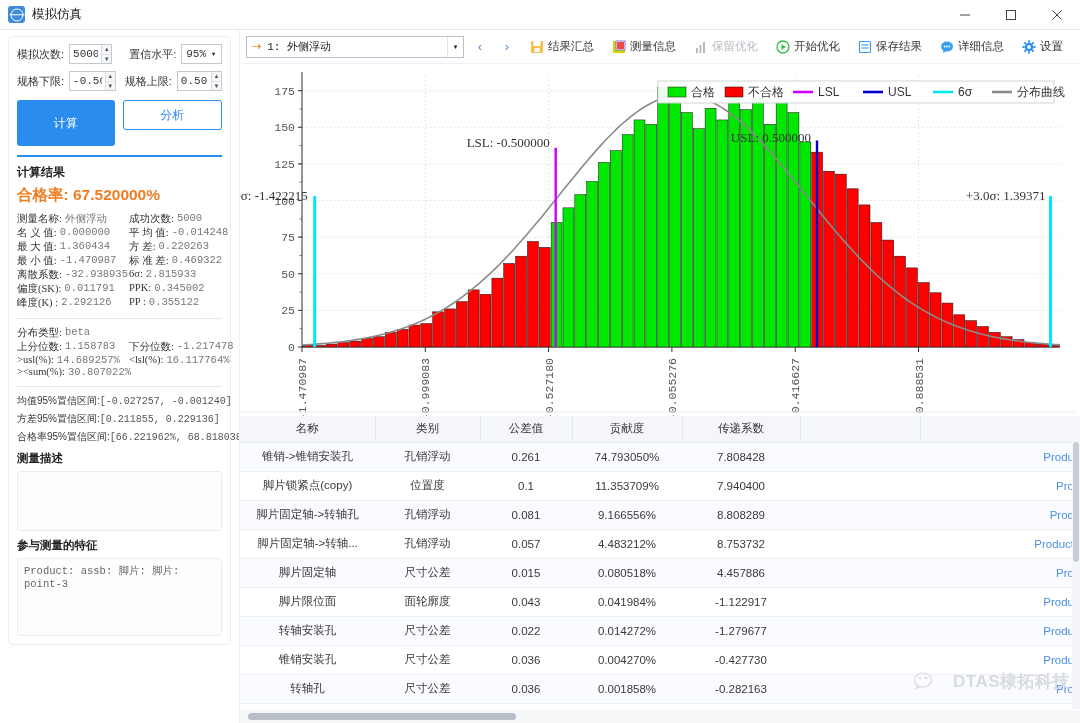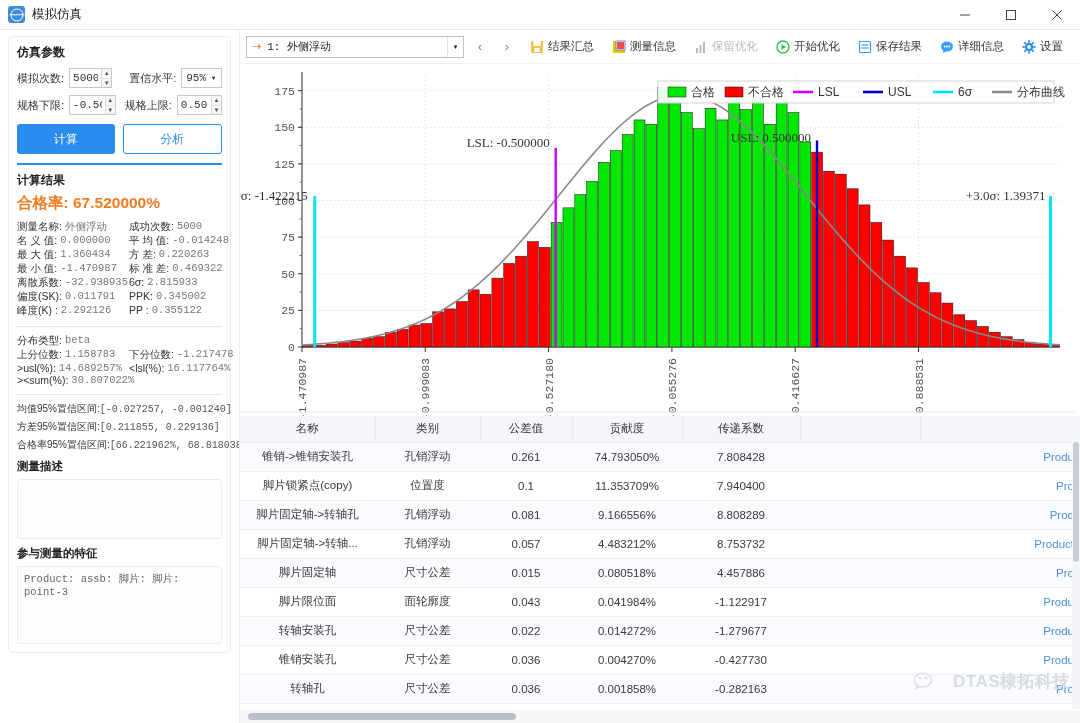--- a/index.html
+++ b/index.html
@@ -80,36 +80,36 @@
     display: flex; align-items: center; font-size: 11px; padding-left: 4px;
     font-family: "Liberation Mono", monospace;
   }
   .combo .arrow {
     margin-left: auto; width: 15px; height: 100%;
     display: flex; align-items: center; justify-content: center;
     font-size: 6px; color: #333;
   }
   #btnrow { display: flex; gap: 8px; margin: 9px 0 0 0; }
   .btn-primary {
-    flex: 1; height: 30px; background: #2b8cf0; color: #fff;
+    flex: 1; height: 46px; background: #2b8cf0; color: #fff;
     border: none; border-radius: 3px; font-size: 12px; cursor: pointer;
     font-family: "Liberation Sans", sans-serif;
   }
   .btn-ghost {
     flex: 1; height: 30px; background: #fff; color: #2b8cf0;
     border: 1px solid #2b8cf0; border-radius: 3px; font-size: 12px; cursor: pointer;
     font-family: "Liberation Sans", sans-serif;
   }
   .rule { height: 2px; background: #2b8cf0; margin: 9px 0 7px 0; }
   .rule.thin { height: 1px; background: #e4e8ee; margin: 8px 0 7px 0; }
   .res-title { font-size: 12px; font-weight: bold; color: #222; margin-bottom: 4px; }
   #passrate { font-size: 15.5px; font-weight: bold; color: #f07c20; margin-bottom: 6px; }
   .kvgrid { display: grid; grid-template-columns: 118px 1fr; row-gap: 3px; }
   .kv { display: flex; font-size: 10.5px; white-space: nowrap; }
-  .kv .k { color: #333; font-family: Liberation Sans, sans-serif; text-align: right; }
+  .kv .k { color: #333; font-family: Liberation Serif, serif; text-align: right; }
   .kv .v { color: #777; font-family: "Liberation Mono", monospace; margin-left: 3px; }
   .ci-line { font-size: 10px; color: #333; margin-bottom: 4px; white-space: nowrap; }
   .ci-line .v { color: #555; font-family: "Liberation Mono", monospace; }
   .blk-title { font-size: 11.5px; font-weight: bold; color: #222; margin: 7px 0 5px 0; }
   .textbox {
     border: 1px solid #e9edf2; border-radius: 3px; background: #fdfdfe;
     min-height: 60px; padding: 5px 6px; font-size: 10.5px; color: #666;
     font-family: "Liberation Mono", monospace;
   }
   #feat-box { min-height: 78px; }
@@ -206,21 +206,20 @@
           <line x1="10.5" y1="1.5" x2="1.5" y2="10.5" stroke="#444" stroke-width="1"></line>
         </svg>
     </div>
   </div>
 </div>
 
 <div id="body-wrap">
 
   <div id="left">
     <div class="card">
-      <div class="sec-title">仿真参数</div>
 
       <div class="prow">
         <span class="plabel">模拟次数:</span>
         <div class="spin" style="width:62px">
           <input value="5000" style="">
           <div class="arrows">
               <span>▲</span>
               <span>▼</span>
             </div>
         </div>

